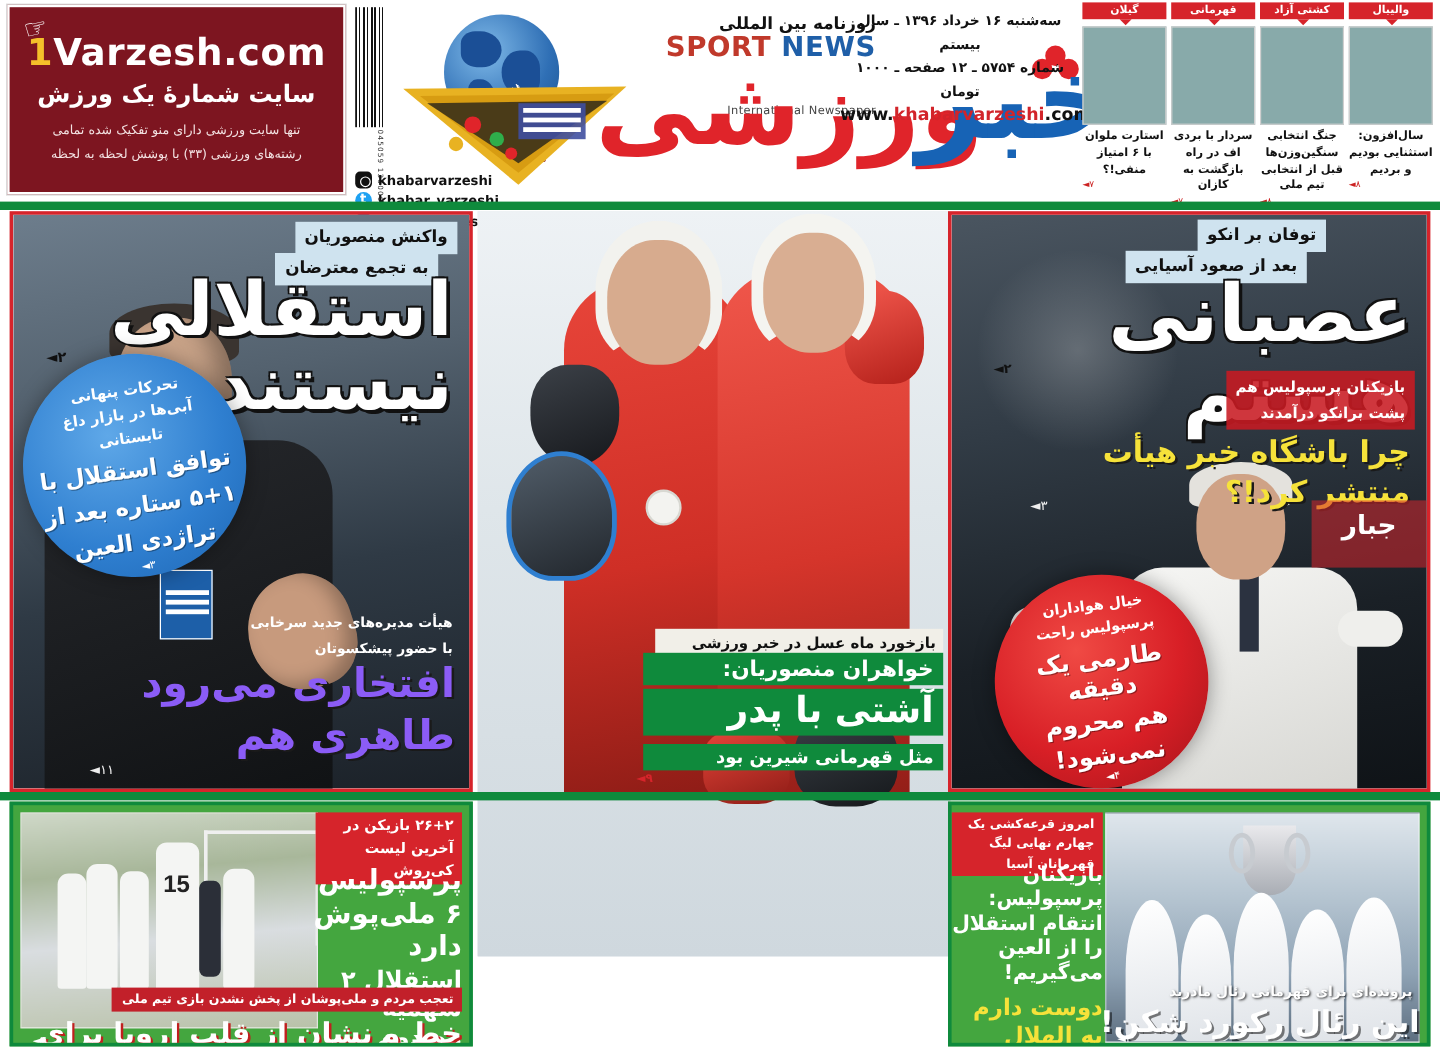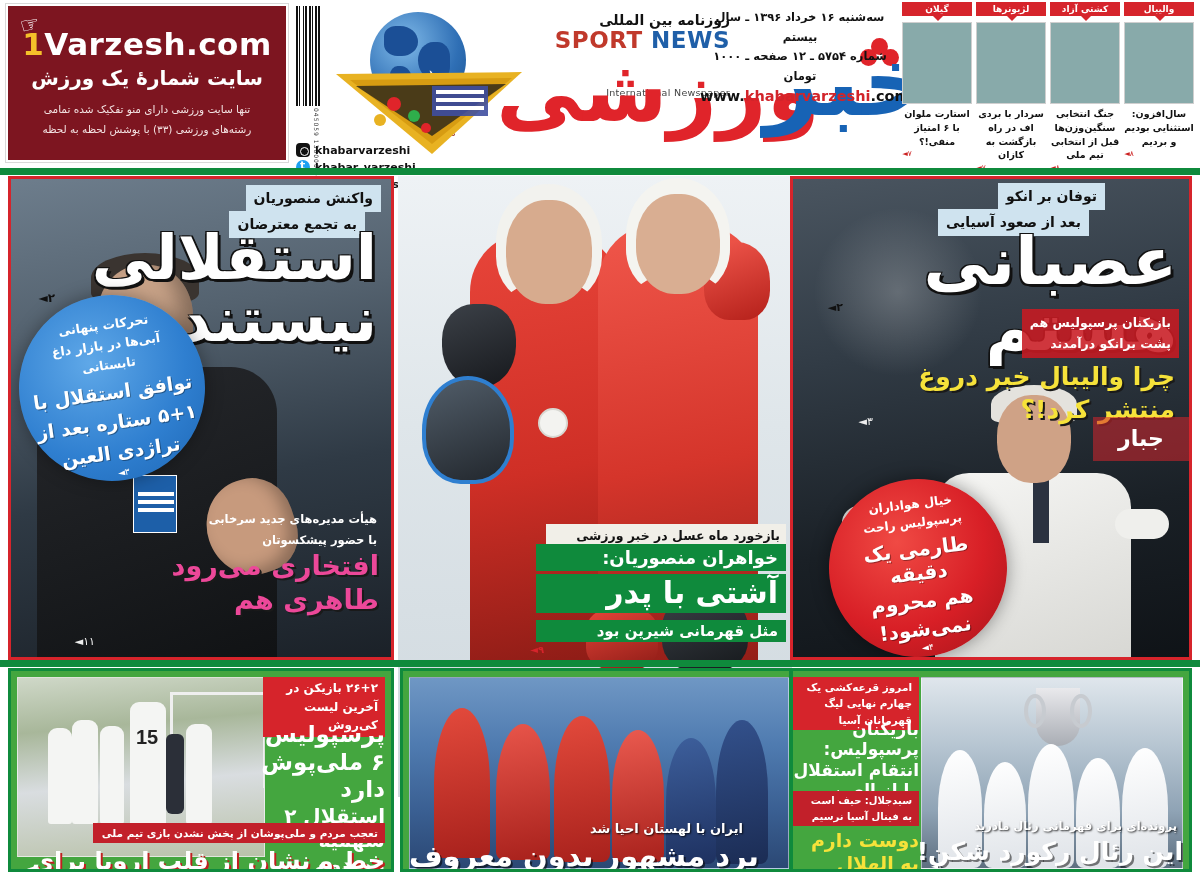--- a/index.html
+++ b/index.html
@@ -142,22 +142,22 @@
   .bluecircle .s2 { font-size:19px; font-weight:bold; line-height:1.25; margin-top:6px;
      text-shadow:1px 1px 0 rgba(0,0,0,.35); }
   .bluecircle .pg { font-size:9px; margin-top:4px; }
 
   .subdeck {
     position:absolute; right:14px; color:#ffffff; text-align:right; font-weight:bold;
     font-size:11.5px; line-height:1.8;
   }
   .lsub { top:330px; }
   .yellowtext {
-    position:absolute; right:12px; top:370px; text-align:right; color:#ec4899; font-weight:bold;
-    font-size:27px; line-height:1.25; text-shadow:2px 2px 0 #1a1a1a;
+    position:absolute; right:12px; top:370px; text-align:right; color:#8b5cf6; font-weight:bold;
+    font-size:34px; line-height:1.25; text-shadow:2px 2px 0 #1a1a1a;
   }
   .lpage2 { position:absolute; right:296px; top:456px; font-size:11px; color:#eee; }
 
   
   .cp-bg { position:absolute; inset:0; background:
      linear-gradient(180deg,#eef2f5 0%,#dfe6ea 40%,#cfd8de 100%); }
   .cp-athlete { position:absolute; border-radius:50% 50% 6px 6px; }
   .cp-a1 { left:72px; top:56px; width:150px; height:430px; background:linear-gradient(170deg,#e8453a 0%,#cf2f26 55%,#8d1c16 100%); border-radius:60px 60px 0 0;}
   .cp-a2 { left:200px; top:48px; width:160px; height:438px; background:linear-gradient(170deg,#f0574b 0%,#d5352b 55%,#931e18 100%); border-radius:60px 60px 0 0;}
   .cp-h1 { position:absolute; left:108px; top:24px; width:86px;height:104px; border-radius:46%; background:#d7ab8e;}
@@ -215,21 +215,21 @@
   .rpage2 { position:absolute; right:316px; top:236px; font-size:11px; color:#eee;}
 
   .redcircle { position:absolute; left:36px; top:300px; width:178px;height:178px;border-radius:50%;
      background:radial-gradient(circle at 40% 34%, #f04a44 0%, #d81f26 55%, #a4141a 100%);
      color:#fff; text-align:center; padding:16px 10px 0; transform:rotate(-7deg);
      box-shadow:0 0 18px rgba(0,0,0,.4);}
   .redcircle .s1 { font-size:12px; font-weight:bold; line-height:1.6;}
   .redcircle .s2 { font-size:20px; font-weight:bold; line-height:1.2; margin-top:4px; text-shadow:1px 1px 0 rgba(0,0,0,.35);}
   .redcircle .pg { font-size:9px; margin-top:2px;}
 
-  .watermark { position:absolute; right:0; top:238px; width:96px; height:44px;
+  .watermark { position:absolute; right:0; top:238px; width:96px; height:56px;
      background:rgba(214,36,43,.55); color:#fff; font-size:22px; font-weight:bold;
      text-align:center; line-height:44px; letter-spacing:2px; }
 
   
   .botrow { position:absolute; left:0; top:668px; width:1200px; height:206px; }
   .bpanel { position:absolute; top:0; height:204px; border:3px solid #0f8a3c; background:#44a63f; overflow:hidden;}
   .bp1 { left:8px; width:386px; }
   .bp2 { left:400px; width:392px; }
   .bp3 { right:8px; width:402px; }
 
@@ -386,21 +386,21 @@
         <div class="ttext">سال‌افزون: استثنایی بودیم و بردیم</div>
         <div class="tpage">۸◄</div>
       </div>
       <div class="tcard">
         <div class="tlabel">کشتی آزاد</div>
         <div class="tpic pic-c"></div>
         <div class="ttext">جنگ انتخابی سنگین‌وزن‌ها قبل از انتخابی تیم ملی</div>
         <div class="tpage">۸◄</div>
       </div>
       <div class="tcard">
-        <div class="tlabel">لژیونرها</div>
+        <div class="tlabel">قهرمانی</div>
         <div class="tpic pic-b"></div>
         <div class="ttext">سردار با بردی اف در راه بازگشت به کازان</div>
         <div class="tpage">۷◄</div>
       </div>
       <div class="tcard">
         <div class="tlabel">گیلان</div>
         <div class="tpic pic-a"></div>
         <div class="ttext">استارت ملوان با ۶ امتیاز منفی!؟</div>
         <div class="tpage">۷◄</div>
       </div>
@@ -479,21 +479,21 @@
       <div class="kicker rk1">توفان بر انکو</div>
       <div class="kicker rk2">بعد از صعود آسیایی</div>
       <div class="bigheadline rhead">عصبانی هستم</div>
       <div class="rpage">۲◄</div>
 
       <div class="rdeckbox">
         <div>بازیکنان پرسپولیس هم</div>
         <div>پشت برانکو درآمدند</div>
       </div>
       <div class="ryellow">
-        <div>چرا والیبال خبر دروغ</div>
+        <div>چرا باشگاه خبر هیأت</div>
         <div>منتشر کرد!؟</div>
       </div>
       <div class="rpage2">۳◄</div>
 
       <div class="redcircle">
         <div class="s1">خیال هواداران</div>
         <div class="s1">پرسپولیس راحت</div>
         <div class="s2">طارمی یک دقیقه</div>
         <div class="s2">هم محروم</div>
         <div class="s2">نمی‌شود!</div>
@@ -523,45 +523,31 @@
       <div class="greenhead bp1-head">
         <div>پرسپولیس</div>
         <div>۶ ملی‌پوش دارد</div>
         <div style="font-size:20px">استقلال ۲ سهمیه مصدوم</div>
       </div>
       <div class="redstrip bp1-redline">تعجب مردم و ملی‌پوشان از پخش نشدن بازی تیم ملی</div>
       <div class="greenhead bp1-bottom">خط و نشان از قلب اروپا برای ازبک‌ها</div>
       <div class="bp1-pg">۵◄</div>
     </div>
 
-    <div class="bpanel bp2">
-      <div class="bp-photo bp2-photo">
-        <div class="pl r1"></div>
-          <div class="pl r2"></div>
-          <div class="pl r3"></div>
-        <div class="pl r4"></div>
-          <div class="pl b1"></div>
-          <div class="pl b2"></div>
-      </div>
-      <div class="bp2-sub">ایران با لهستان احیا شد</div>
-      <div class="bp2-head">برد مشهور بدون معروف</div>
-      <div class="bp2-pg">۶◄</div>
-    </div>
 
     <div class="bpanel bp3">
       <div class="bp-photo bp3-photo">
         <div class="cup"></div>
         <div class="kit k1"></div>
           <div class="kit k2"></div>
           <div class="kit k3"></div>
         <div class="kit k4"></div>
           <div class="kit k5"></div>
       </div>
       <div class="redstrip bp3-strip">امروز قرعه‌کشی یک چهارم نهایی لیگ قهرمانان آسیا</div>
       <div class="greenhead bp3-head">بازیکنان پرسپولیس: انتقام استقلال را از العین می‌گیریم!</div>
-      <div class="redstrip bp3-strip2">سیدجلال: حیف است به فینال آسیا نرسیم</div>
       <div class="greenhead bp3-head2">دوست دارم به الهلال بخوریم!</div>
       <div class="bp3-cap">پرونده‌ای برای قهرمانی رئال مادرید</div>
       <div class="bp3-bighead">این رئال رکورد شکن!</div>
       <div class="bp3-pg">۴◄</div>
     </div>
   </div>
 </div>
 
 </body></html>

